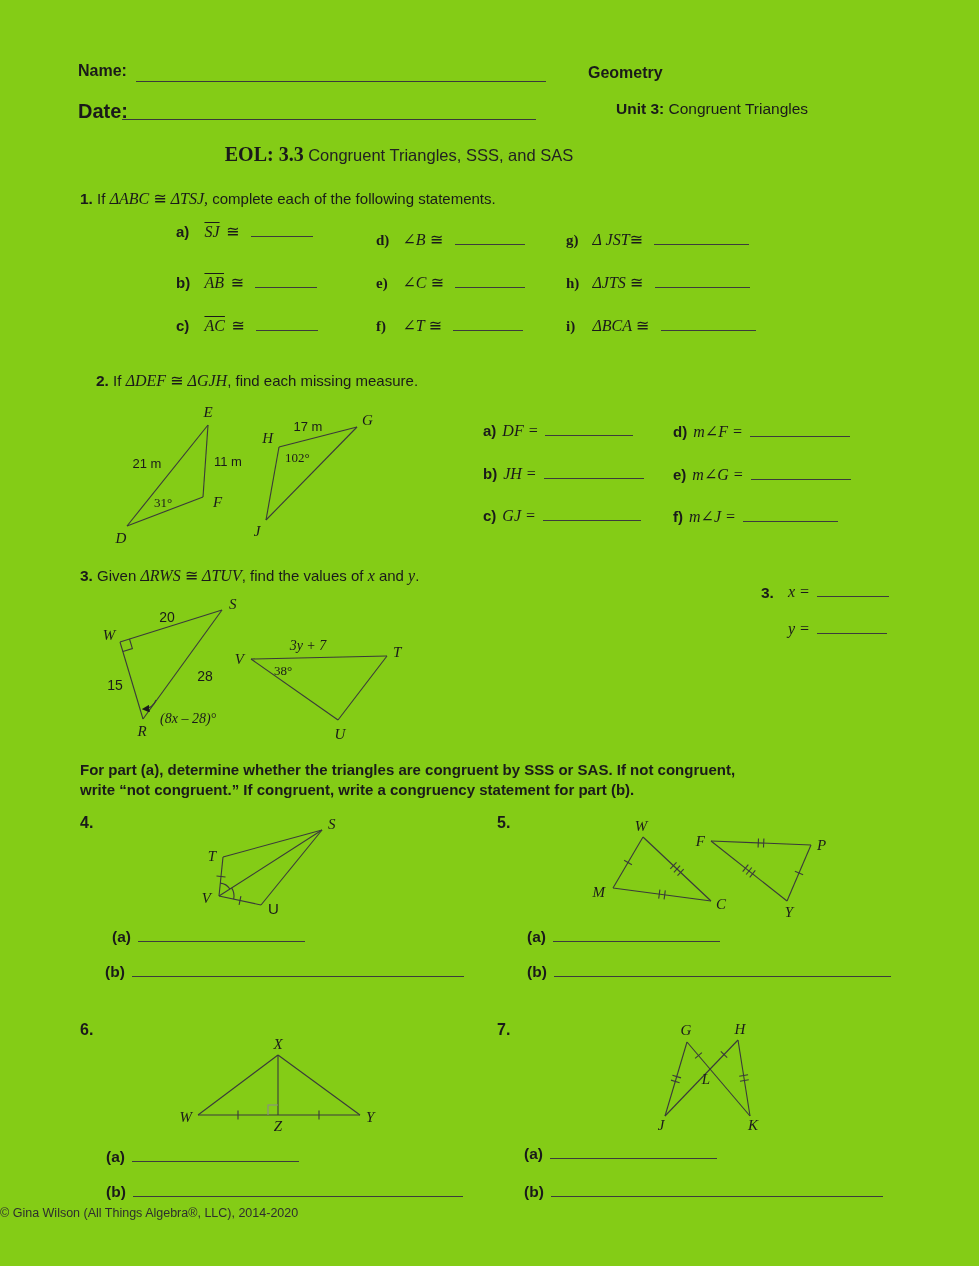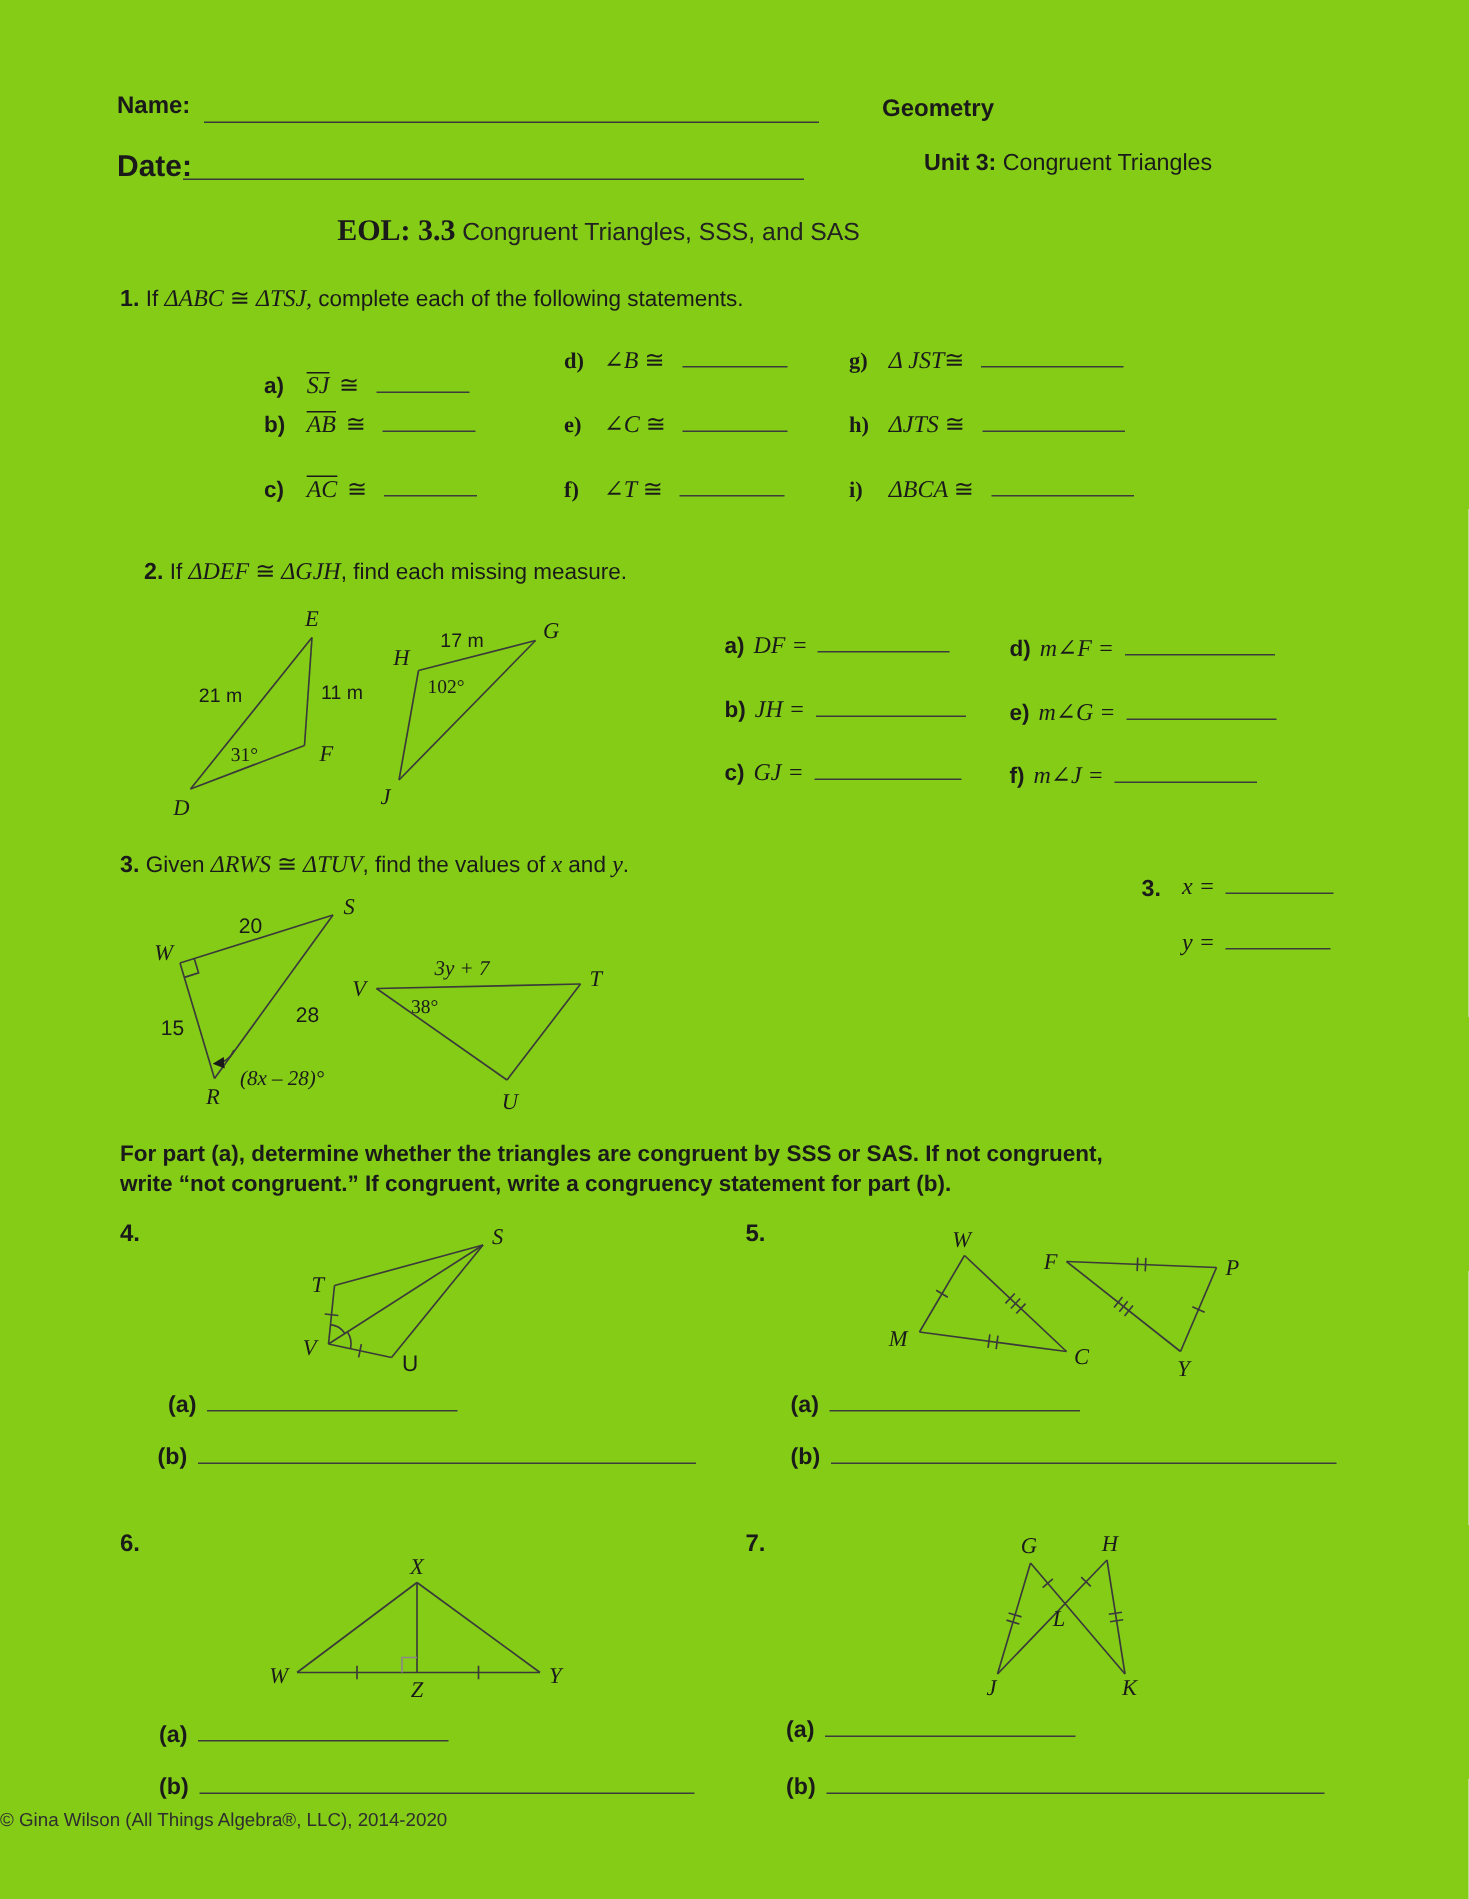--- a/index.html
+++ b/index.html
@@ -50,21 +50,21 @@
   <div class="abs" style="left:0;top:143px;width:798px;text-align:center;">
     <span class="title-bold">EOL: 3.3</span>
     <span class="title-rest"> Congruent Triangles, SSS, and SAS</span>
   </div>
 
   <div class="abs prompt" style="left:80px;top:189px;">
     <span class="qnum">1.</span>
     <span>If </span><span class="math">ΔABC ≅ ΔTSJ,</span><span> complete each of the following statements.</span>
   </div>
 
-  <div class="item" style="left:176px;top:247px;">
+  <div class="item" style="left:176px;top:222px;">
     <span class="lbl b">a)</span>
     <span class="math ov">SJ</span>
     <span class="math-up">≅</span>
     <span class="blank" style="width:62px;"></span>
   </div>
   <div class="item" style="left:176px;top:273px;">
     <span class="lbl b">b)</span>
     <span class="math ov">AB</span>
     <span class="math-up">≅</span>
     <span class="blank" style="width:62px;"></span>

